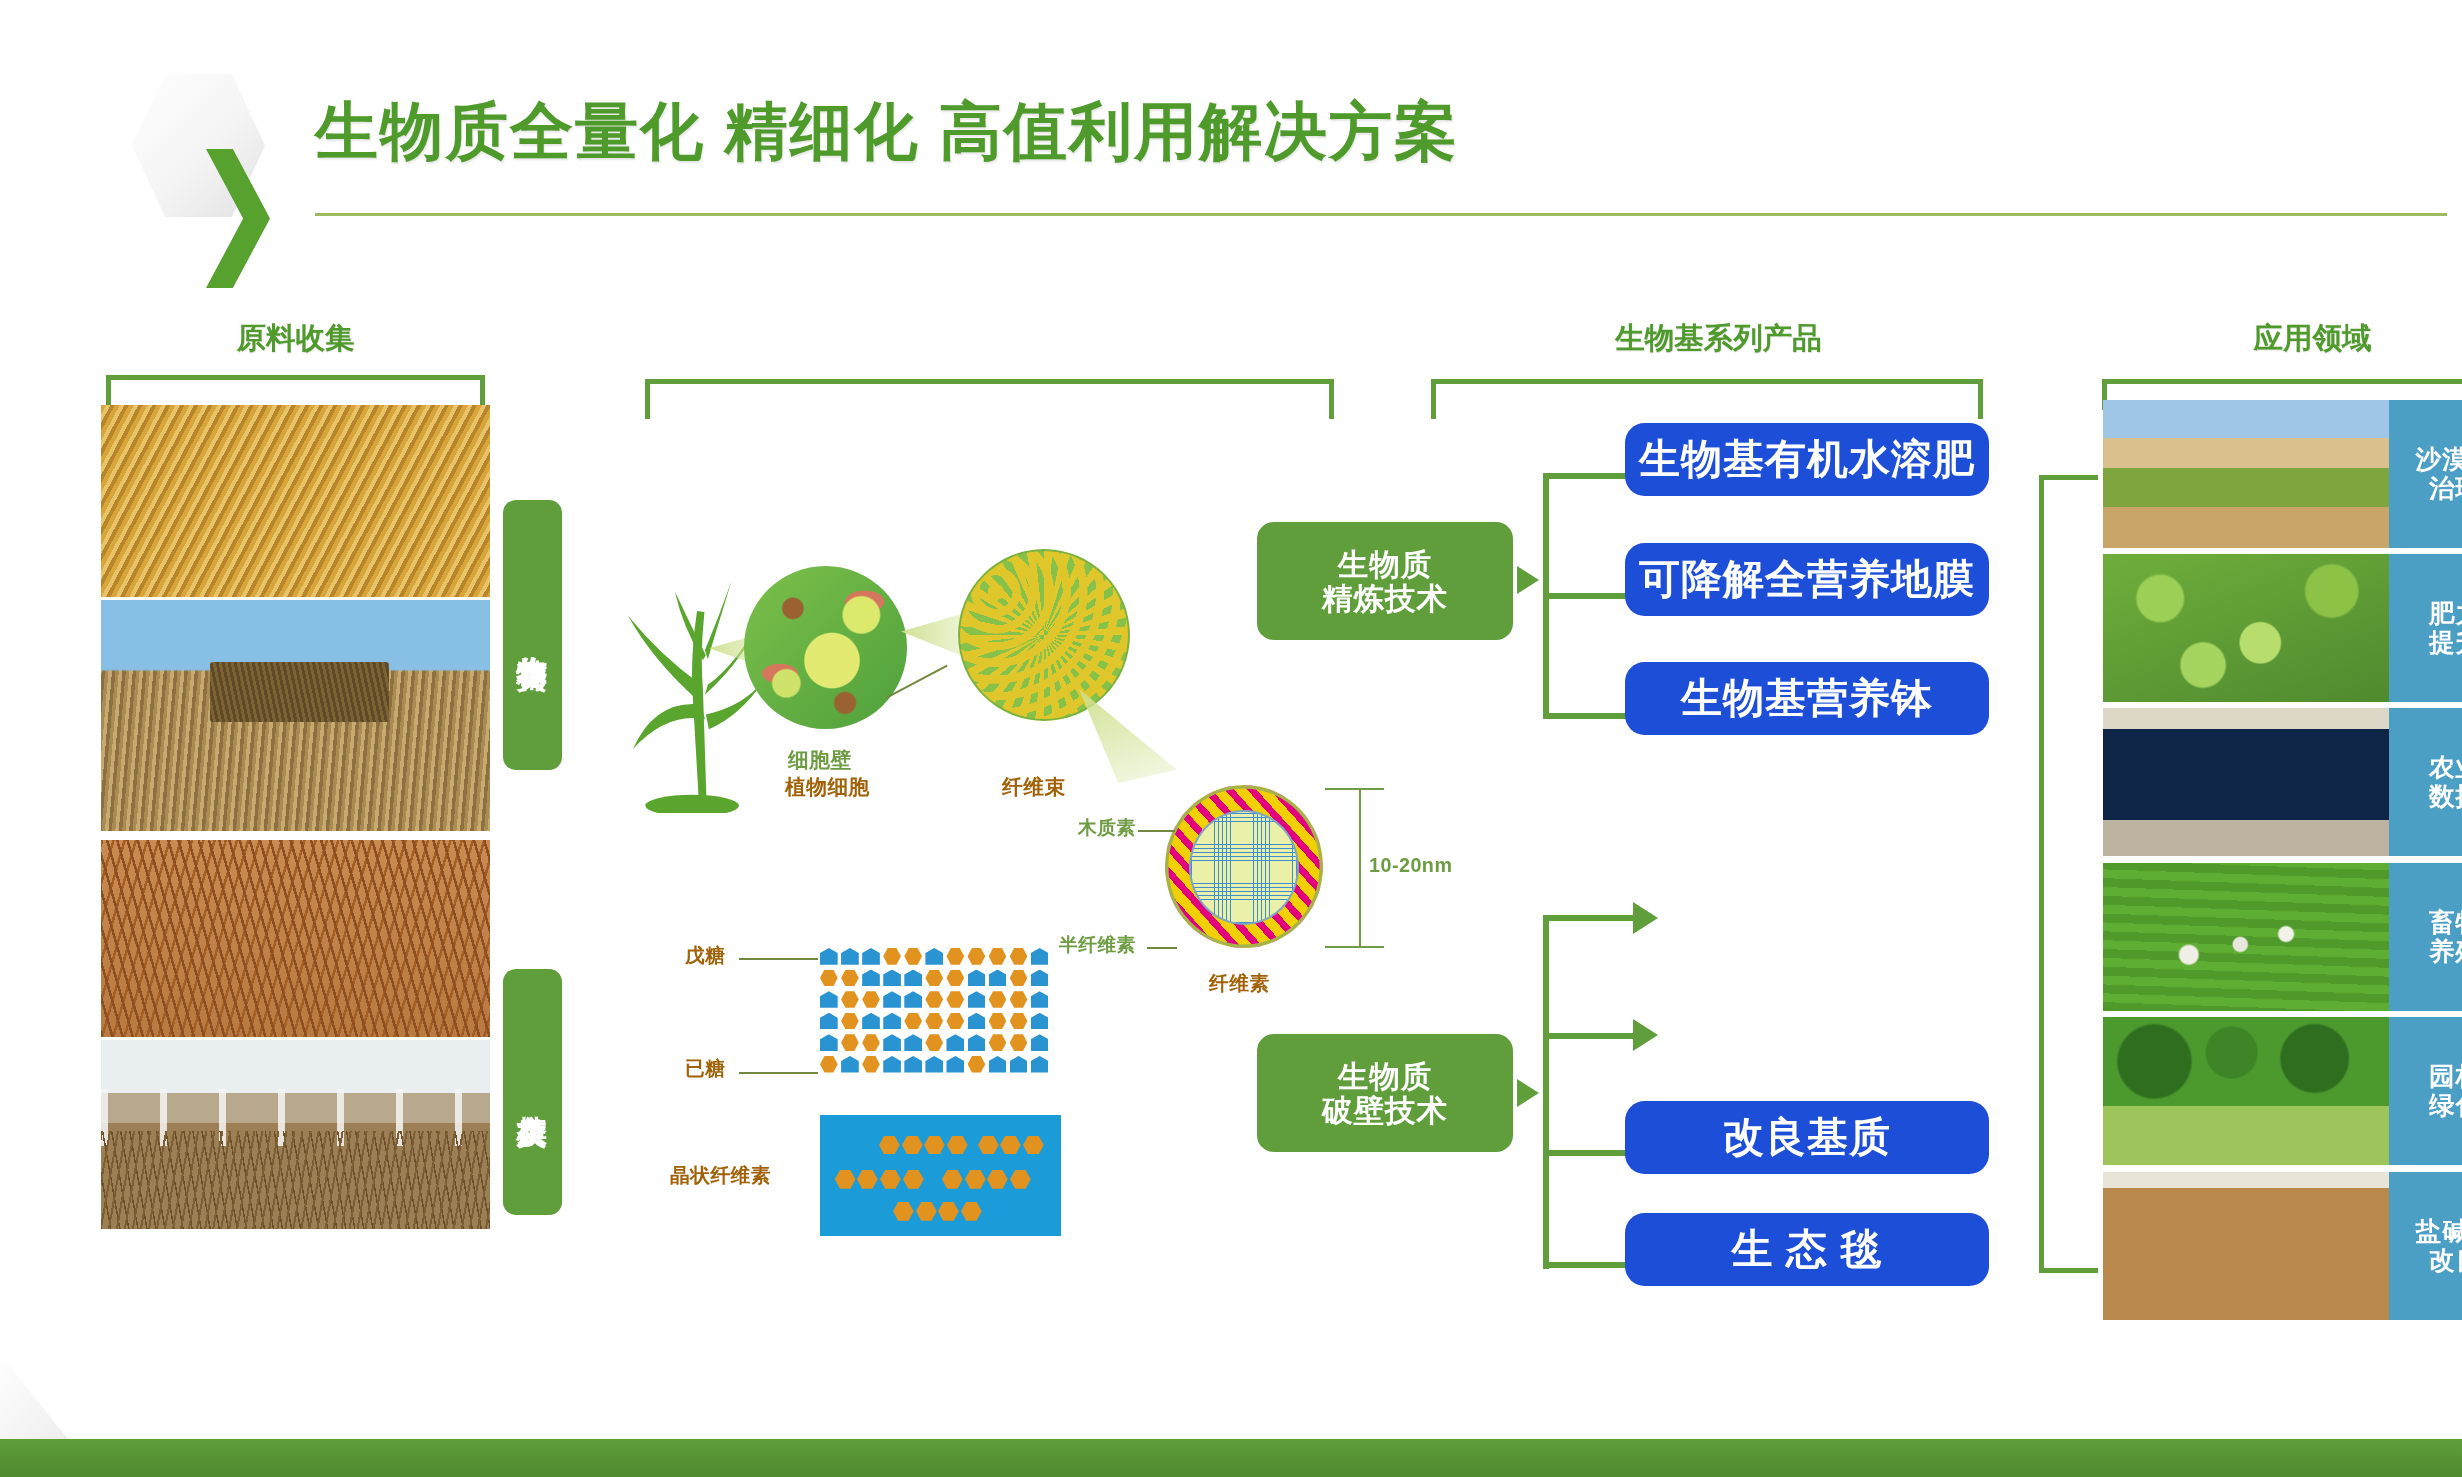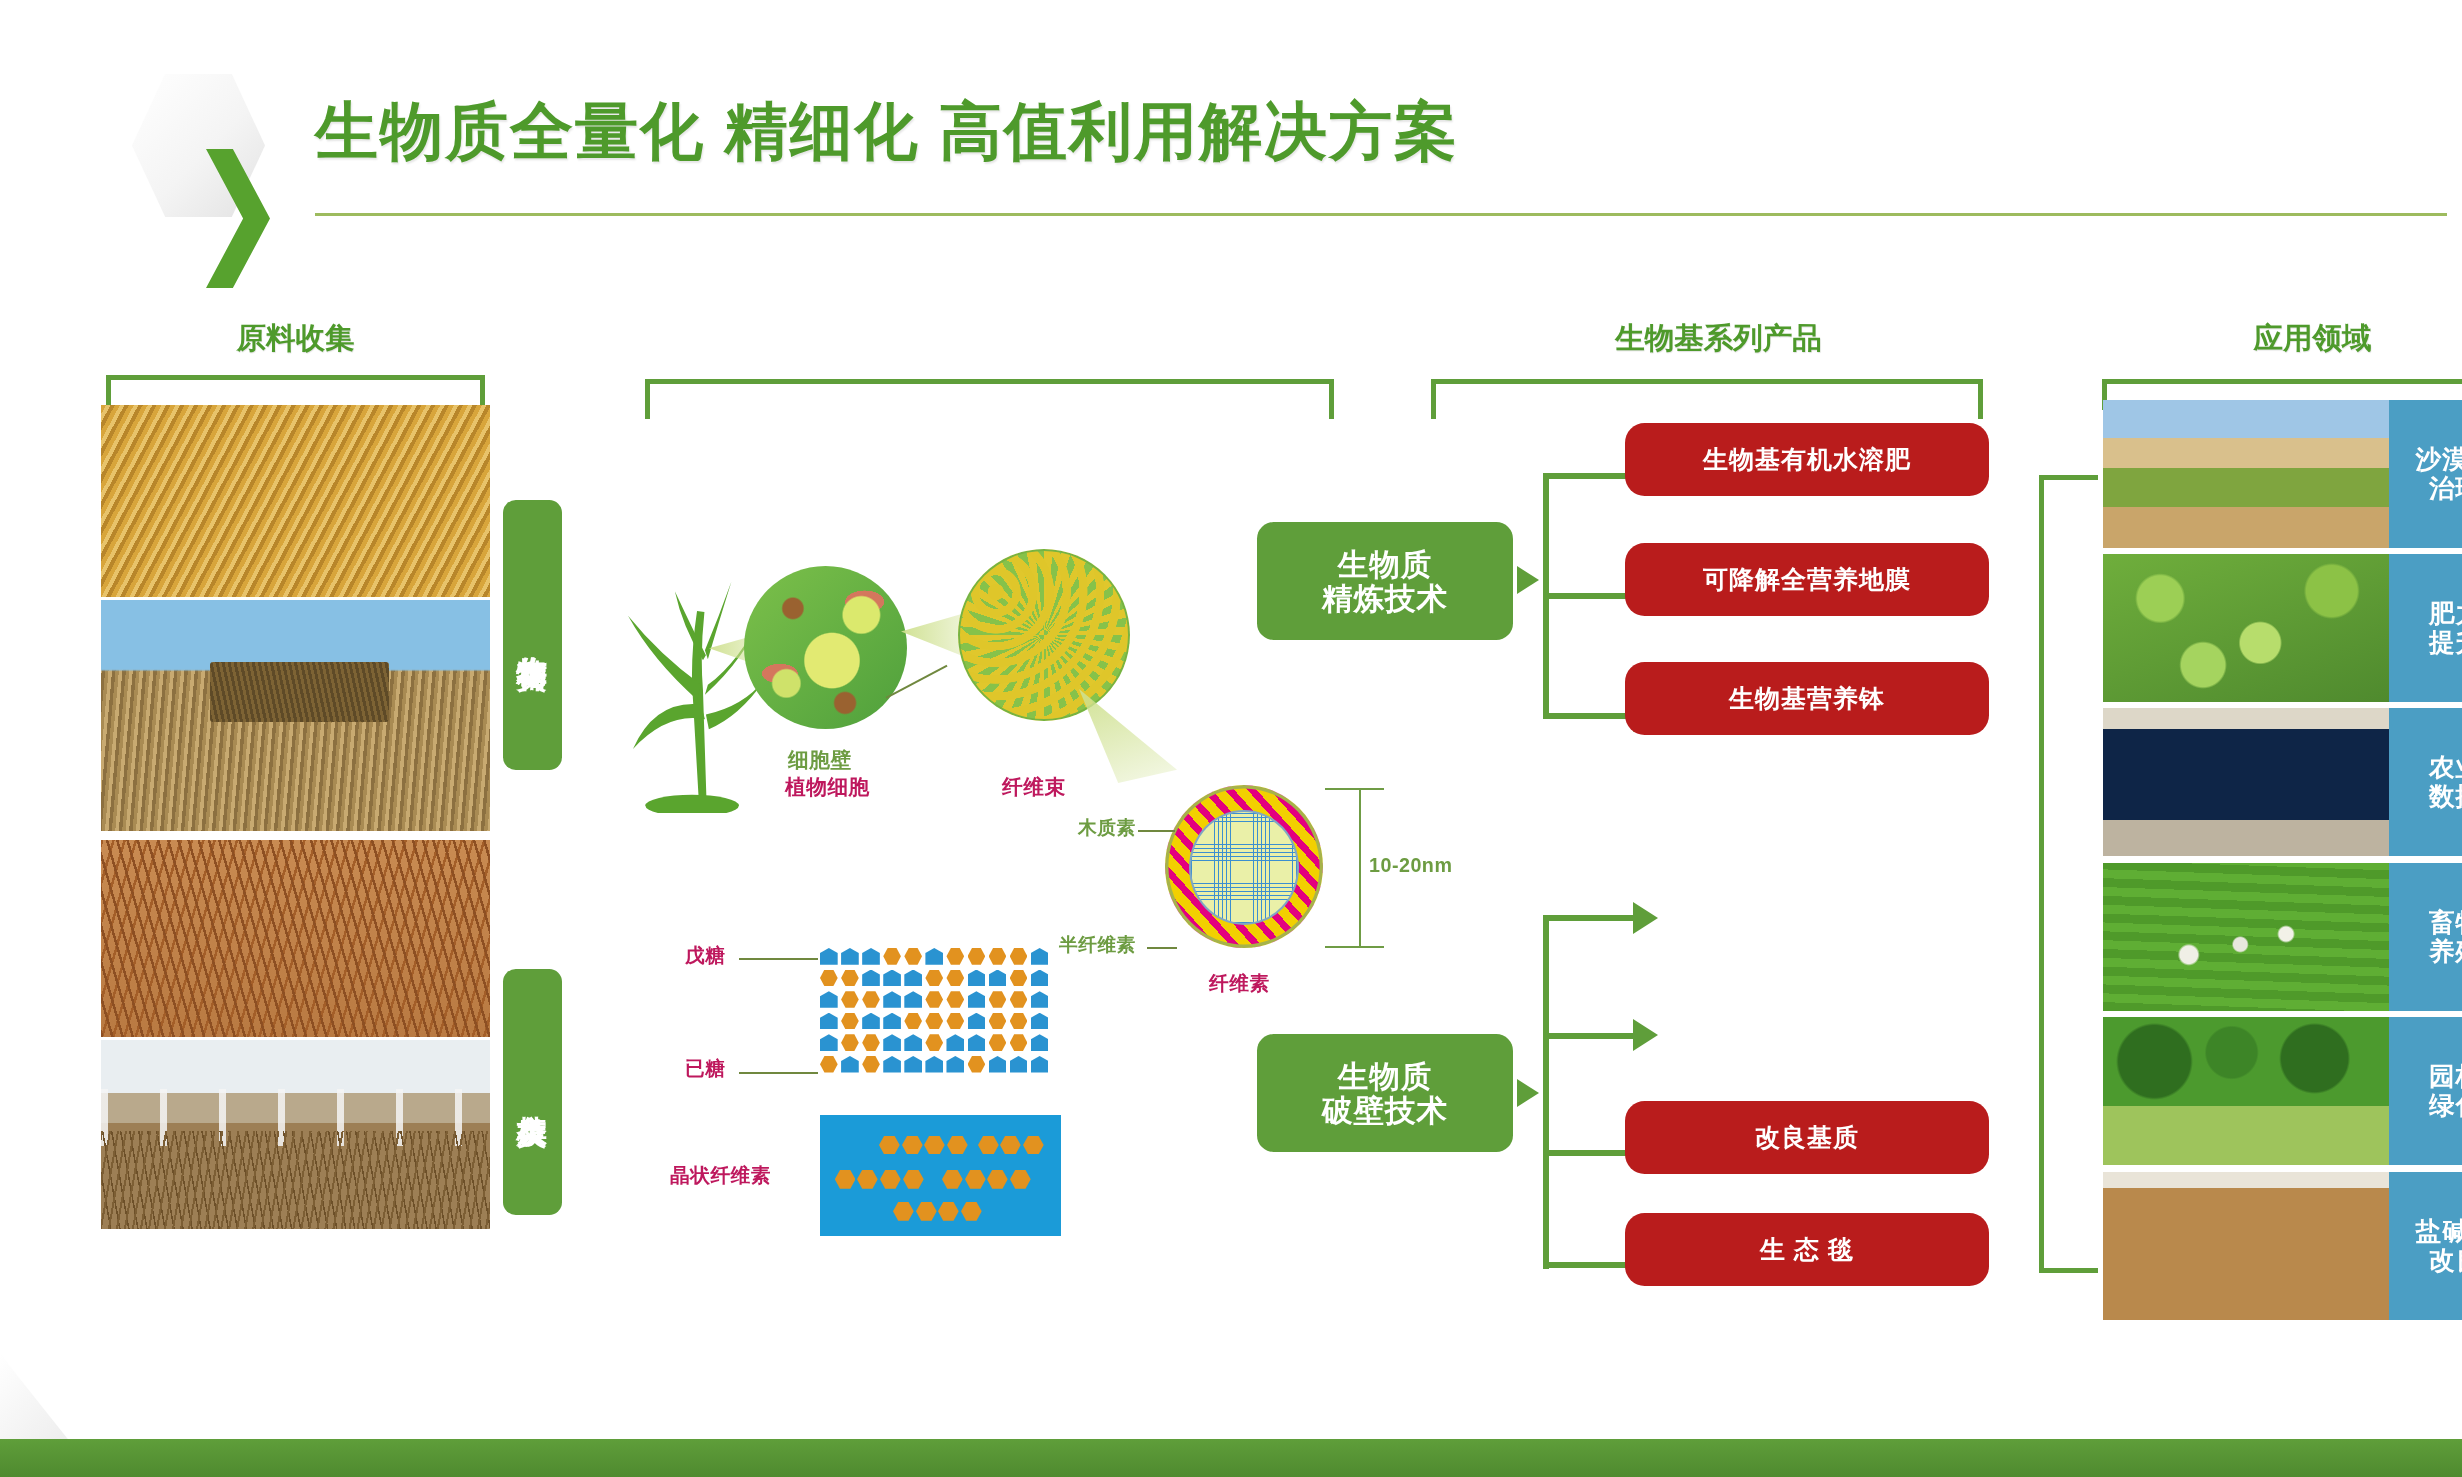--- a/index.html
+++ b/index.html
@@ -163,36 +163,36 @@
   .sug-row i.h { background:#e2921f; clip-path:polygon(25% 0,75% 0,100% 50%,75% 100%,25% 100%,0 50%); }
 
   .cryst {
     position:absolute; left:820px; top:1115px; width:241px; height:121px;
     background:#1b9bd8;
   }
   .cryst i { position:absolute; width:20.7px; height:18.7px; background:#e2921f;
              clip-path:polygon(25% 0,75% 0,100% 50%,75% 100%,25% 100%,0 50%); }
 
   .illus-label {
-    position:absolute; font-size:20.7px; font-weight:bold; color:#be185d;
+    position:absolute; font-size:20.7px; font-weight:bold; color:#a16207;
     white-space:nowrap; letter-spacing:0.5px;
   }
   .illus-label.green { color:#6d9c42; }
   .leader { position:absolute; background:#70883f; height:1.5px; }
 
   
   .tech-box {
     position:absolute; width:256px; height:118px; background:#5f9e3a;
     border-radius:16.7px; color:#fff; font-size:30.5px; font-weight:bold;
     display:flex; flex-direction:column; align-items:center; justify-content:center;
     line-height:1.12; letter-spacing:1px;
   }
   .prod-box {
-    position:absolute; width:364px; height:73px; background:#b91c1c;
-    border-radius:19.7px; color:#fff; font-size:25px; font-weight:bold;
+    position:absolute; width:364px; height:73px; background:#1d4ed8;
+    border-radius:19.7px; color:#fff; font-size:41px; font-weight:bold;
     display:flex; align-items:center; justify-content:center; letter-spacing:1px;
     white-space:nowrap;
   }
   .connector { position:absolute; }
   .connector .vline { position:absolute; left:0; top:0; width:6.4px; background:#5f9e3a; }
   .connector .hline { position:absolute; left:0; height:6.4px; background:#5f9e3a; }
   .connector .head  { position:absolute; width:0; height:0;
         border-top:16.7px solid transparent; border-bottom:16.7px solid transparent;
         border-left:25.6px solid #5f9e3a; }
   .stub { position:absolute; width:0;height:0;

